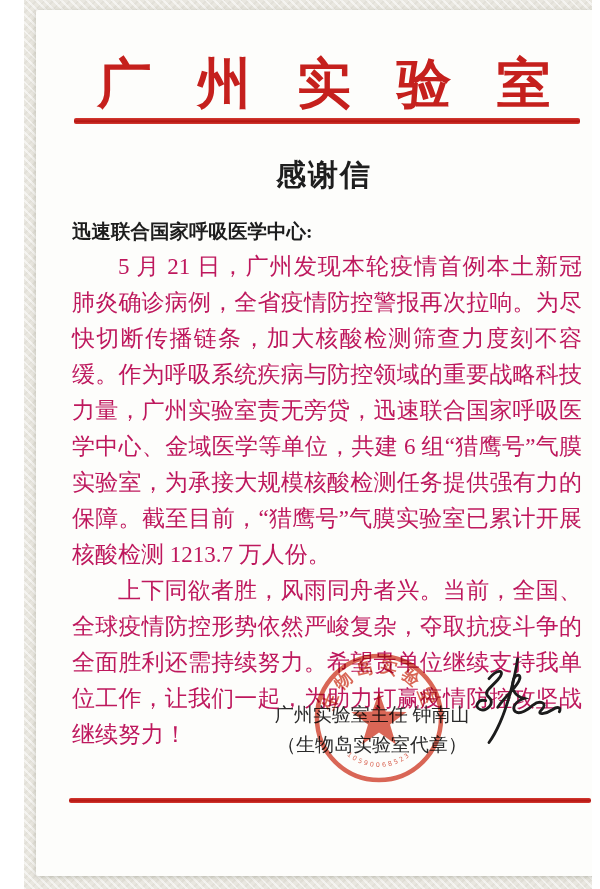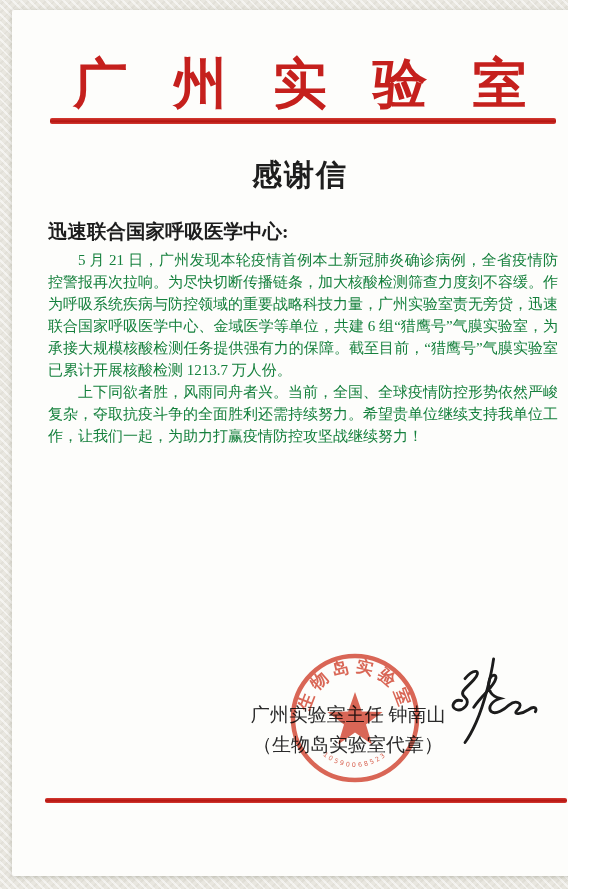--- a/index.html
+++ b/index.html
@@ -7,20 +7,21 @@
   body { font-family: "Liberation Serif", "DejaVu Serif", serif; }
 
   .stage {
     position: relative;
     width: 568px; height: 889px;
     background-color: #e9e7e0;
     background-image:
       repeating-linear-gradient(45deg,  rgba(255,255,255,.55) 0 2px, rgba(0,0,0,0) 2px 6px),
       repeating-linear-gradient(-45deg, rgba(120,115,100,.06) 0 2px, rgba(0,0,0,0) 2px 6px);
     overflow: hidden;
+    margin-left: 24px;
   }
 
   .paper {
     position: absolute;
     left: 12px; top: 10px;
     width: 576px; height: 866px;
     background: #fdfdfb;
     border-radius: 2px;
     box-shadow: 0 1px 5px rgba(90,85,70,.30);
   }
@@ -61,25 +62,25 @@
     top: 208px; left: 36px; width: 510px;
     color: #262626;
   }
   .recipient {
     font-size: 19.5px;
     font-weight: bold;
     margin-bottom: 4px;
     color: #1d1d1d;
   }
   .para {
-    font-size: 15px;
-    line-height: 22px;
+    font-size: 23px;
+    line-height: 36px;
     text-align: justify;
     text-indent: 2em;
-    color: #15803d;
+    color: #be185d;
   }
 
   
   .closing-lines {
     position: absolute;
     top: 690px; left: 168px; width: 336px;
     text-align: center;
     font-size: 19px;
     line-height: 30px;
     color: #2a2a2a;

